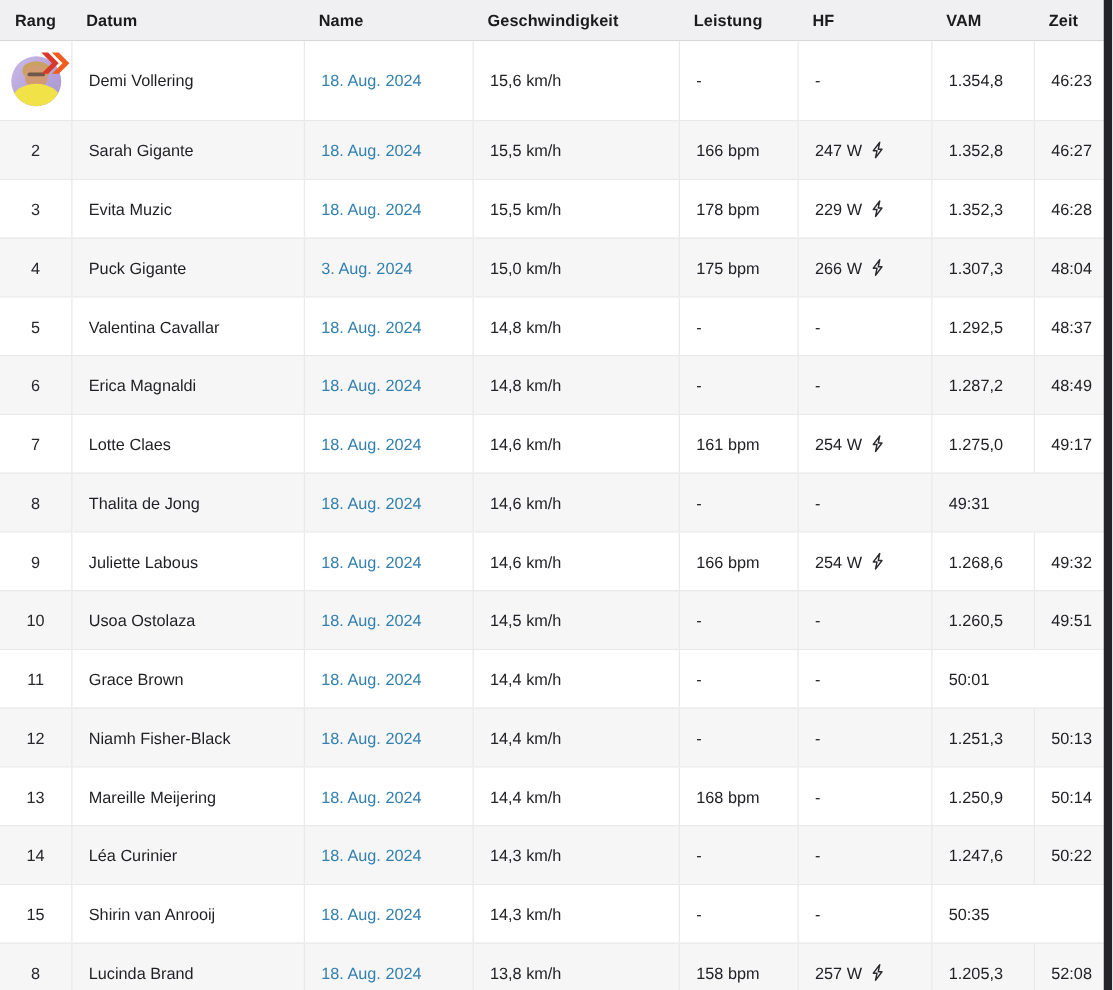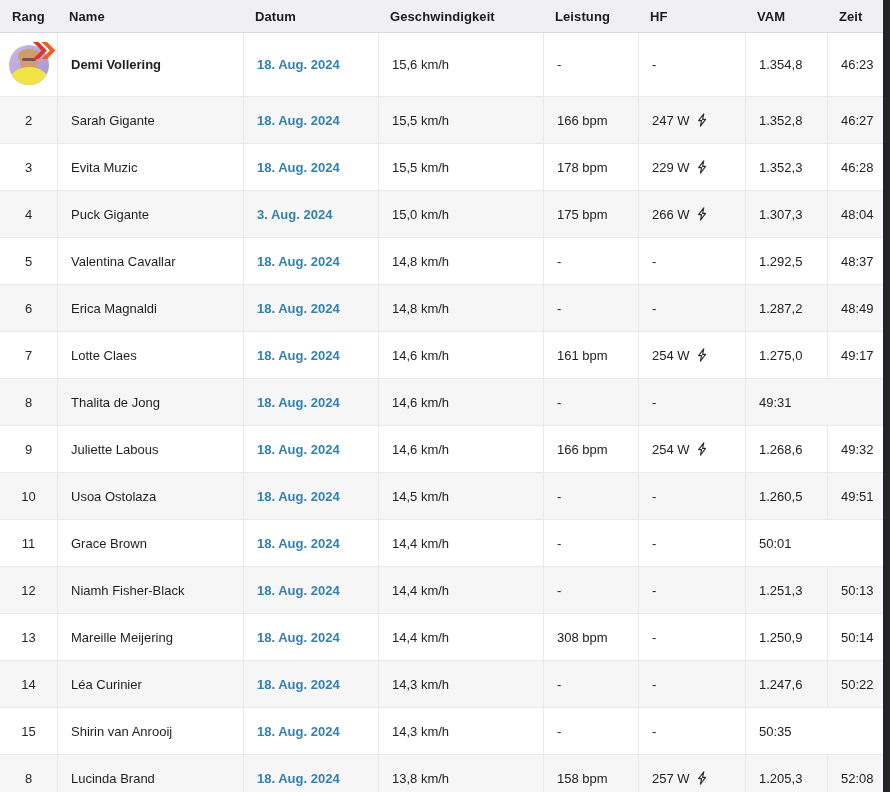--- a/index.html
+++ b/index.html
@@ -42,22 +42,22 @@
   .td{
     display:flex;align-items:center;
     padding-left:13px;
     font-size:13px;color:var(--text);
     overflow:hidden;white-space:nowrap;
   }
   .tr .td + .td{border-left:1px solid var(--grid-line);}
   .td-rank{justify-content:center;padding-left:0;}
   .rank-num{color:#27272b;}
   .name-text{color:#1f1f23;}
-  .bold-name .name-text{font-weight:700;}
-  .date-link{color:var(--link-blue);text-decoration:none;cursor:pointer;font-weight:bold;}
+  .bold-name .name-text{font-weight:400;}
+  .date-link{color:var(--link-blue);text-decoration:none;cursor:pointer;}
   .bolt{margin-left:7px;flex:0 0 auto;}
 
   
   .avatar-wrap{position:relative;width:40px;height:40px;}
   .avatar{
     display:block;width:40px;height:40px;border-radius:50%;overflow:hidden;position:relative;
     background:linear-gradient(135deg,#cbbae8 0%,#b6a3da 55%,#a995cf 100%);
     cursor:pointer;
   }
   .avatar .hair{position:absolute;left:9px;top:4px;width:22px;height:14px;background:#c9a35e;border-radius:50% 50% 42% 42%;}
@@ -69,22 +69,22 @@
   .dark-edge{position:absolute;top:0;right:0;width:7px;height:100%;background:var(--dark-edge);}
 </style>
 </head>
 <body>
 
 <div class="viewport">
   <div class="leaderboard">
 
     <div class="thead">
       <div class="th">Rang</div>
+      <div class="th">Datum</div>
       <div class="th">Name</div>
-      <div class="th">Datum</div>
       <div class="th">Geschwindigkeit</div>
       <div class="th">Leistung</div>
       <div class="th">HF</div>
       <div class="th">VAM</div>
       <div class="th">Zeit</div>
     </div>
 
     <div id="tbody">
         <div class="tr first bold-name">
     <div class="td td-rank">
@@ -445,21 +445,21 @@
     <div class="td td-name">
       <span class="name-text">Mareille Meijering</span>
     </div>
     <div class="td">
       <a class="date-link">18. Aug. 2024</a>
     </div>
     <div class="td">
       <span>14,4 km/h</span>
     </div>
     <div class="td">
-      <span>308 bpm</span>
+      <span>168 bpm</span>
     </div>
     <div class="td">
       <span>-</span>
 
     </div>
     <div class="td">
       <span>1.250,9</span>
     </div>
     <div class="td">
       <span>50:14</span>

